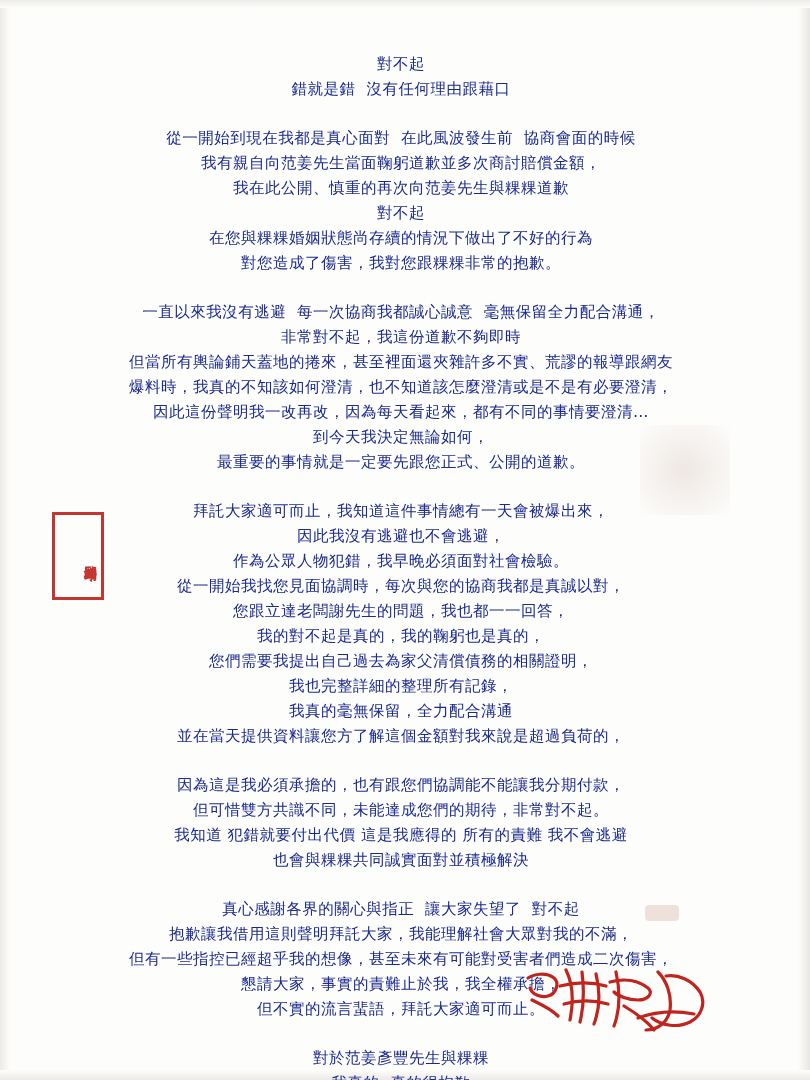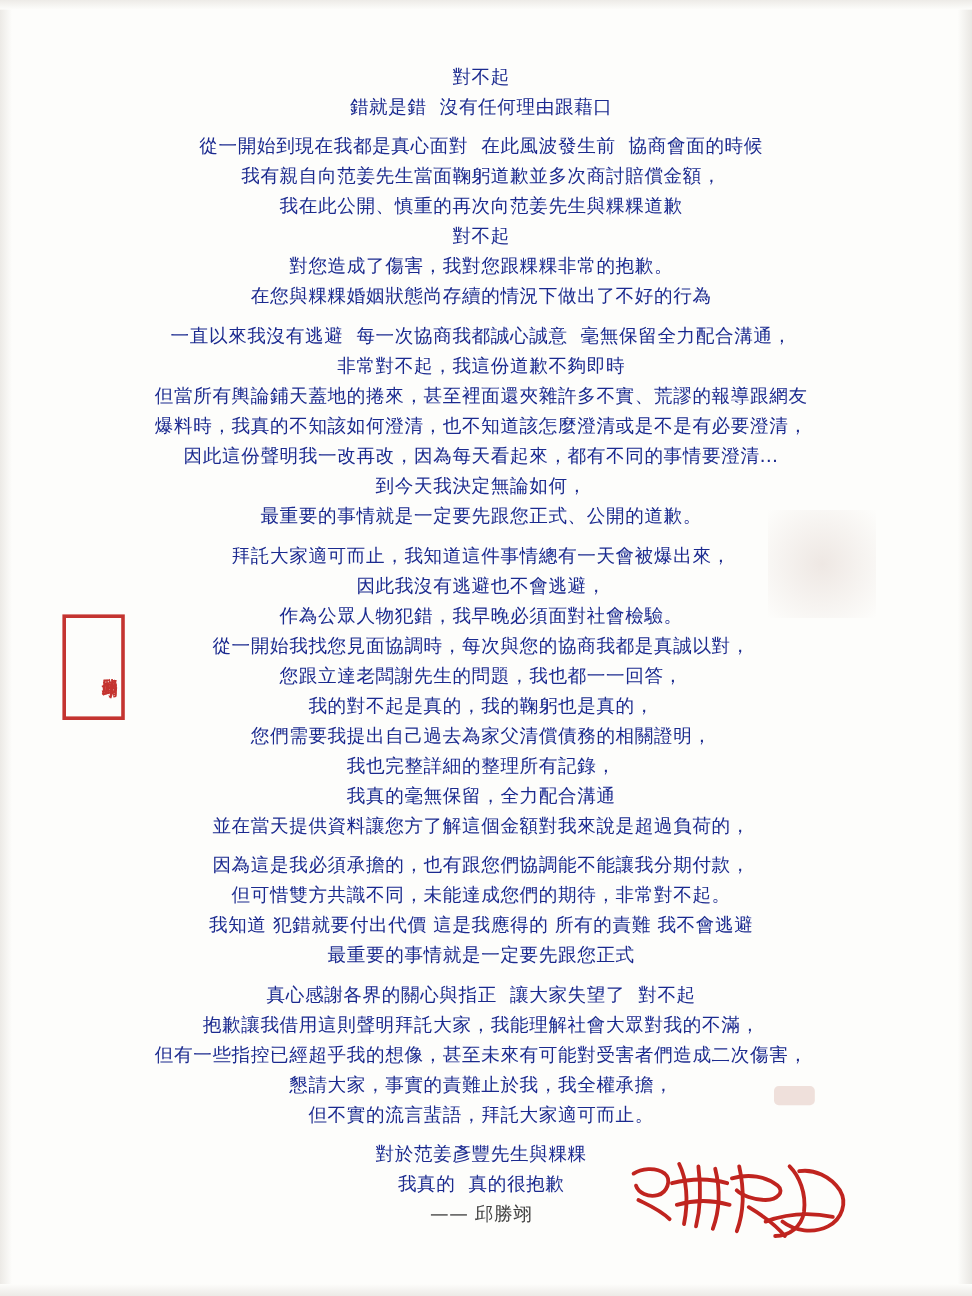--- a/index.html
+++ b/index.html
@@ -77,21 +77,21 @@
     font-size: 15.5px;
     line-height: 25px;
     letter-spacing: 0.5px;
     white-space: pre;
   }
 
   .block {
     margin: 0 0 0 0;
   }
   .block + .block {
-    margin-top: 8px;
+    margin-top: 24px;
   }
 
   .closing {
     margin-top: 20px;
   }
 
   .signature-name {
     color: #404040;
   }
 
@@ -152,22 +152,22 @@
     <div class="block">
       <div class="line">對不起</div>
       <div class="line">錯就是錯  沒有任何理由跟藉口</div>
     </div>
 
     <div class="block">
       <div class="line">從一開始到現在我都是真心面對  在此風波發生前  協商會面的時候</div>
       <div class="line">我有親自向范姜先生當面鞠躬道歉並多次商討賠償金額，</div>
       <div class="line">我在此公開、慎重的再次向范姜先生與粿粿道歉</div>
       <div class="line">對不起</div>
+      <div class="line">在您與粿粿婚姻狀態尚存續的情況下做出了不好的行為</div>
       <div class="line">對您造成了傷害，我對您跟粿粿非常的抱歉。</div>
-      <div class="line">在您與粿粿婚姻狀態尚存續的情況下做出了不好的行為</div>
     </div>
 
     <div class="block">
       <div class="line">一直以來我沒有逃避  每一次協商我都誠心誠意  毫無保留全力配合溝通，</div>
       <div class="line">非常對不起，我這份道歉不夠即時</div>
       <div class="line">但當所有輿論鋪天蓋地的捲來，甚至裡面還夾雜許多不實、荒謬的報導跟網友</div>
       <div class="line">爆料時，我真的不知該如何澄清，也不知道該怎麼澄清或是不是有必要澄清，</div>
       <div class="line">因此這份聲明我一改再改，因為每天看起來，都有不同的事情要澄清…</div>
       <div class="line">到今天我決定無論如何，</div>
       <div class="line">最重要的事情就是一定要先跟您正式、公開的道歉。</div>
@@ -183,21 +183,21 @@
       <div class="line">您們需要我提出自己過去為家父清償債務的相關證明，</div>
       <div class="line">我也完整詳細的整理所有記錄，</div>
       <div class="line">我真的毫無保留，全力配合溝通</div>
       <div class="line">並在當天提供資料讓您方了解這個金額對我來說是超過負荷的，</div>
     </div>
 
     <div class="block">
       <div class="line">因為這是我必須承擔的，也有跟您們協調能不能讓我分期付款，</div>
       <div class="line">但可惜雙方共識不同，未能達成您們的期待，非常對不起。</div>
       <div class="line">我知道 犯錯就要付出代價 這是我應得的 所有的責難 我不會逃避</div>
-      <div class="line">最重要的事情就是一定要先跟您正式</div>
+      <div class="line">也會與粿粿共同誠實面對並積極解決</div>
     </div>
 
     <div class="block">
       <div class="line">真心感謝各界的關心與指正  讓大家失望了  對不起</div>
       <div class="line">抱歉讓我借用這則聲明拜託大家，我能理解社會大眾對我的不滿，</div>
       <div class="line">但有一些指控已經超乎我的想像，甚至未來有可能對受害者們造成二次傷害，</div>
       <div class="line">懇請大家，事實的責難止於我，我全權承擔，</div>
       <div class="line">但不實的流言蜚語，拜託大家適可而止。</div>
     </div>
 

